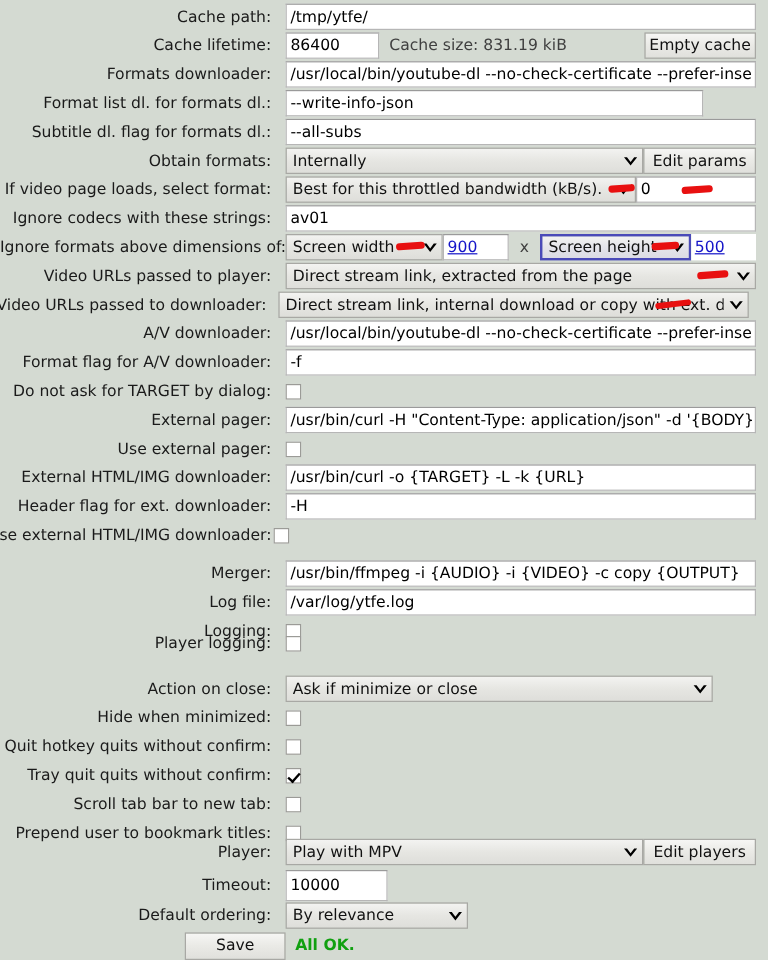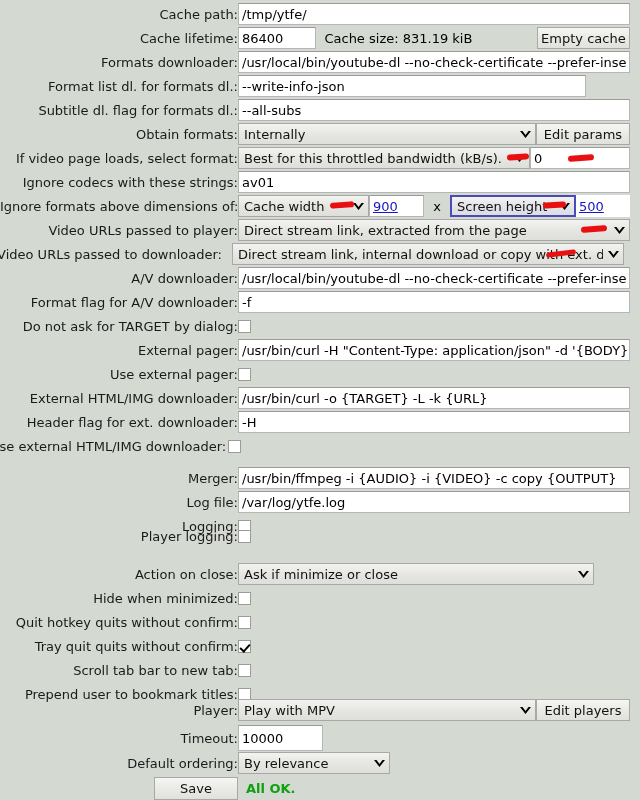--- a/index.html
+++ b/index.html
@@ -21,21 +21,21 @@
     position: absolute;
     left: 0;
     width: 640px;
     height: 24px;
     display: flex;
     align-items: center;
   }
   .label {
     width: 238px;
     text-align: right;
-    padding-right: 0;
+    padding-right: 12px;
     font-size: 13px;
     color: #1a1a1a;
     white-space: nowrap;
     overflow: visible;
     box-sizing: border-box;
     flex: 0 0 238px;
   }
   .label.clip {
     text-align: right;
     width: 238px;
@@ -133,21 +133,21 @@
     border: solid #000;
     border-width: 0 2px 2px 0;
     transform: rotate(42deg);
   }
   
   .static {
     height: 22px;
     display: flex;
     align-items: center;
     font-size: 13px;
-    color: #000000;
+    color: #404040;
     padding-left: 8px;
     white-space: nowrap;
   }
   .status-ok {
     font-size: 13px;
     font-weight: bold;
     color: #10a010;
     white-space: nowrap;
   }
   
@@ -240,21 +240,21 @@
     <div class="label">Ignore codecs with these strings:</div>
     <div class="ctrl" style="width:392px">
       <div class="entry" style="width:392px">av01</div>
     </div>
   </div>
 
   <div class="row" style="top:194px">
     <div class="label">Ignore formats above dimensions of:</div>
     <div class="ctrl" style="width:392px">
       <div class="combo" style="width:131px">
-        <span class="txt">Cache width</span>
+        <span class="txt">Screen width</span>
         <span class="arrow">
           <svg width="13" height="9" viewBox="0 0 13 9">
               <path d="M1 1 L6.5 8 L12 1 L9.5 1 L6.5 5 L3.5 1 Z" fill="#000"></path>
             </svg>
         </span>
       </div>
       <div class="entry blue" style="width:55px">900</div>
       <div class="static" style="width:26px; justify-content:center; padding-left:0">x</div>
       <div class="combo focus" style="width:126px">
         <span class="txt">Screen height</span>

